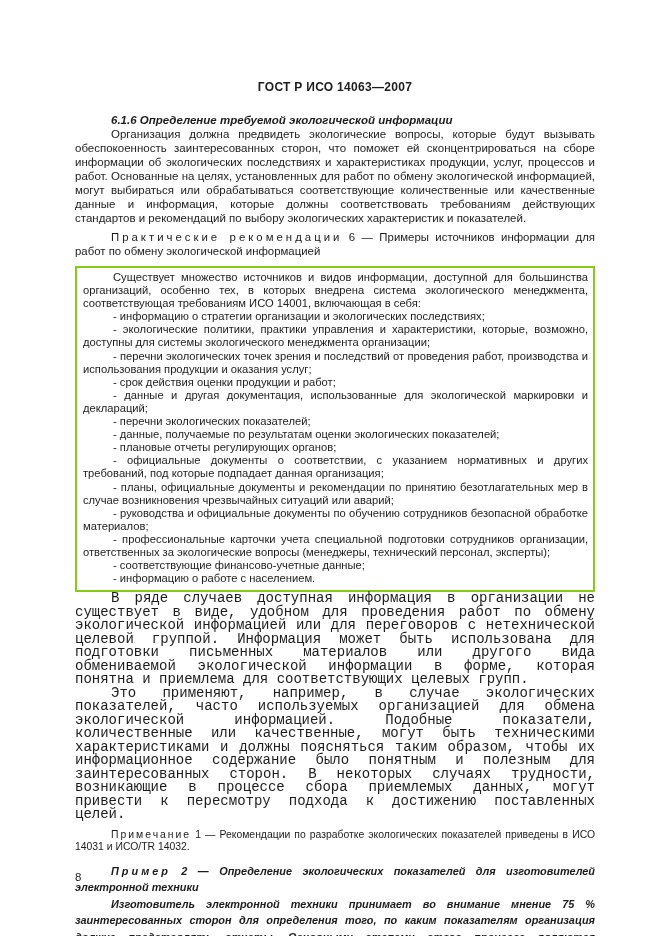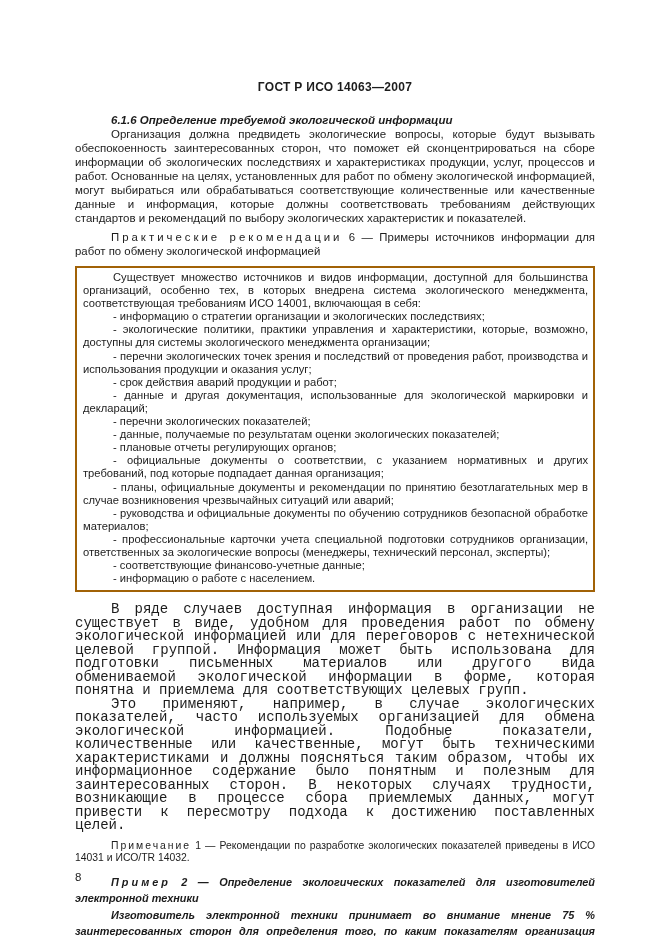--- a/index.html
+++ b/index.html
@@ -48,23 +48,22 @@
     font-size: 11.4px;
     line-height: 14px;
     text-align: justify;
     text-indent: 36px;
     margin-top: 5px;
     margin-bottom: 8px;
   }
   .sp { letter-spacing: 3px; }
   .sp-note { letter-spacing: 2px; }
   .box {
-    border: 2px solid #a16207;
+    border: 2px solid #84cc16;
     padding: 3px 5px 5px 6px;
-    margin-bottom: 11px;
     font-size: 11.2px;
     line-height: 13.1px;
   }
   .box p {
     text-align: justify;
     text-indent: 30px;
   }
   .note {
     font-size: 10.4px;
     line-height: 12.6px;
@@ -109,21 +108,21 @@
   <p class="para">Организация должна предвидеть экологические вопросы, которые будут вызывать обеспокоенность заинтересованных сторон, что поможет ей сконцентрироваться на сборе информации об экологических последствиях и характеристиках продукции, услуг, процессов и работ. Основанные на целях, установленных для работ по обмену экологической информацией, могут выбираться или обрабатываться соответствующие количественные или качественные данные и информация, которые должны соответствовать требованиям действующих стандартов и рекомендаций по выбору экологических характеристик и показателей.</p>
 
   <p class="rec-title"><span class="sp">Практические рекомендации</span> <span>6</span> <span>—</span> <span>Примеры источников информации для работ по обмену экологической информацией</span></p>
 
   <div class="box">
     <p class="box-intro">Существует множество источников и видов информации, доступной для большинства организаций, особенно тех, в которых внедрена система экологического менеджмента, соответствующая требованиям ИСО 14001, включающая в себя:</p>
     <div>
         <p class="box-item">- информацию о стратегии организации и экологических последствиях;</p>
         <p class="box-item">- экологические политики, практики управления и характеристики, которые, возможно, доступны для системы экологического менеджмента организации;</p>
         <p class="box-item">- перечни экологических точек зрения и последствий от проведения работ, производства и использования продукции и оказания услуг;</p>
-        <p class="box-item">- срок действия аварий продукции и работ;</p>
+        <p class="box-item">- срок действия оценки продукции и работ;</p>
         <p class="box-item">- данные и другая документация, использованные для экологической маркировки и деклараций;</p>
         <p class="box-item">- перечни экологических показателей;</p>
         <p class="box-item">- данные, получаемые по результатам оценки экологических показателей;</p>
         <p class="box-item">- плановые отчеты регулирующих органов;</p>
         <p class="box-item">- официальные документы о соответствии, с указанием нормативных и других требований, под которые подпадает данная организация;</p>
         <p class="box-item">- планы, официальные документы и рекомендации по принятию безотлагательных мер в случае возникновения чрезвычайных ситуаций или аварий;</p>
         <p class="box-item">- руководства и официальные документы по обучению сотрудников безопасной обработке материалов;</p>
         <p class="box-item">- профессиональные карточки учета специальной подготовки сотрудников организации, ответственных за экологические вопросы (менеджеры, технический персонал, эксперты);</p>
         <p class="box-item">- соответствующие финансово-учетные данные;</p>
         <p class="box-item">- информацию о работе с населением.</p>

